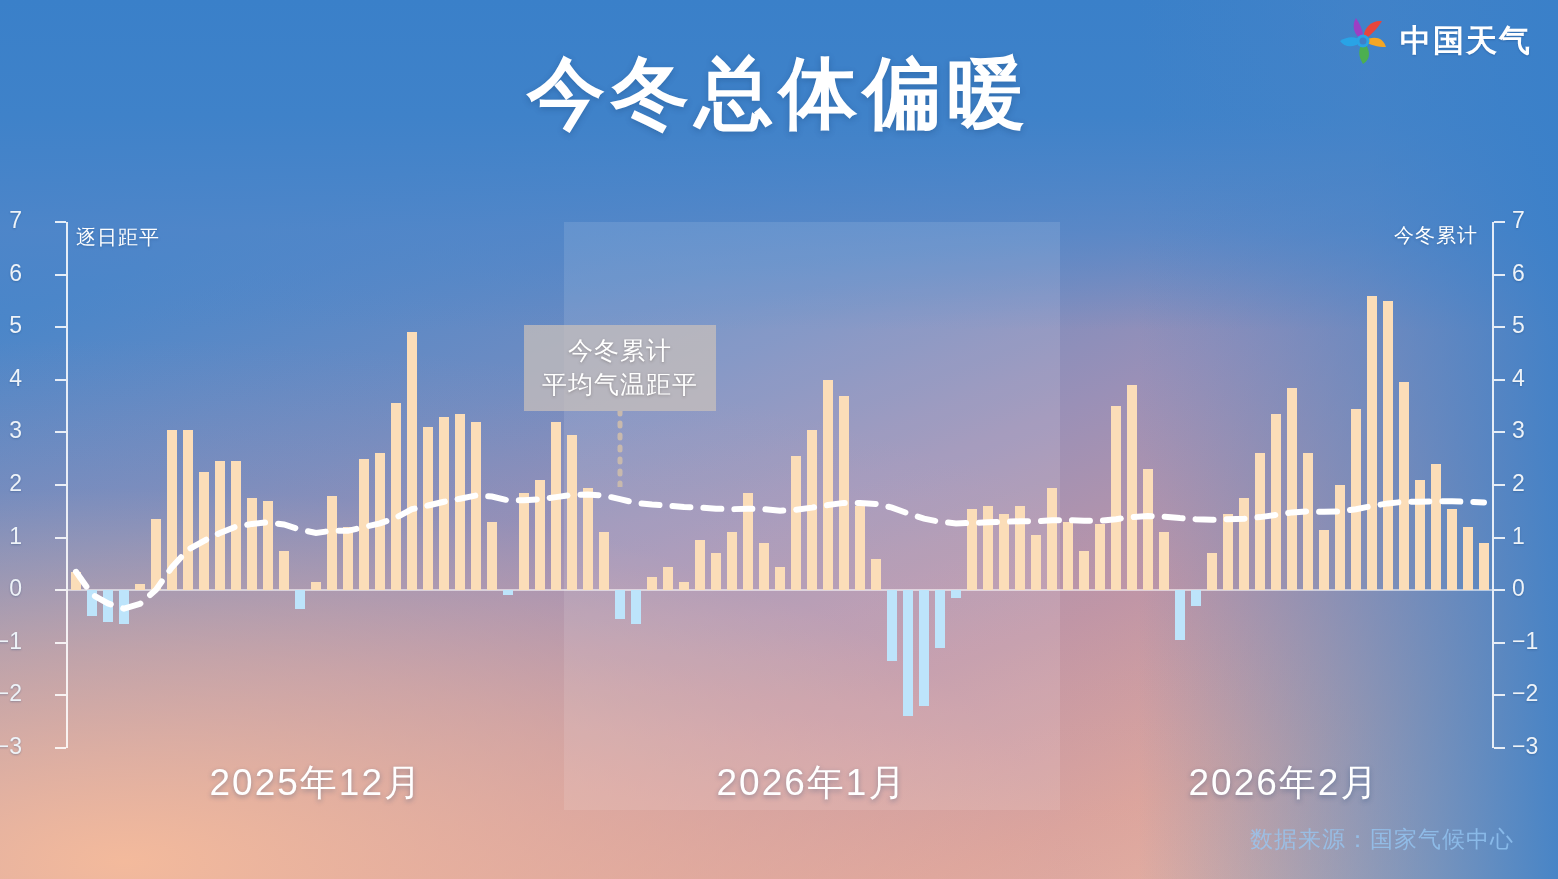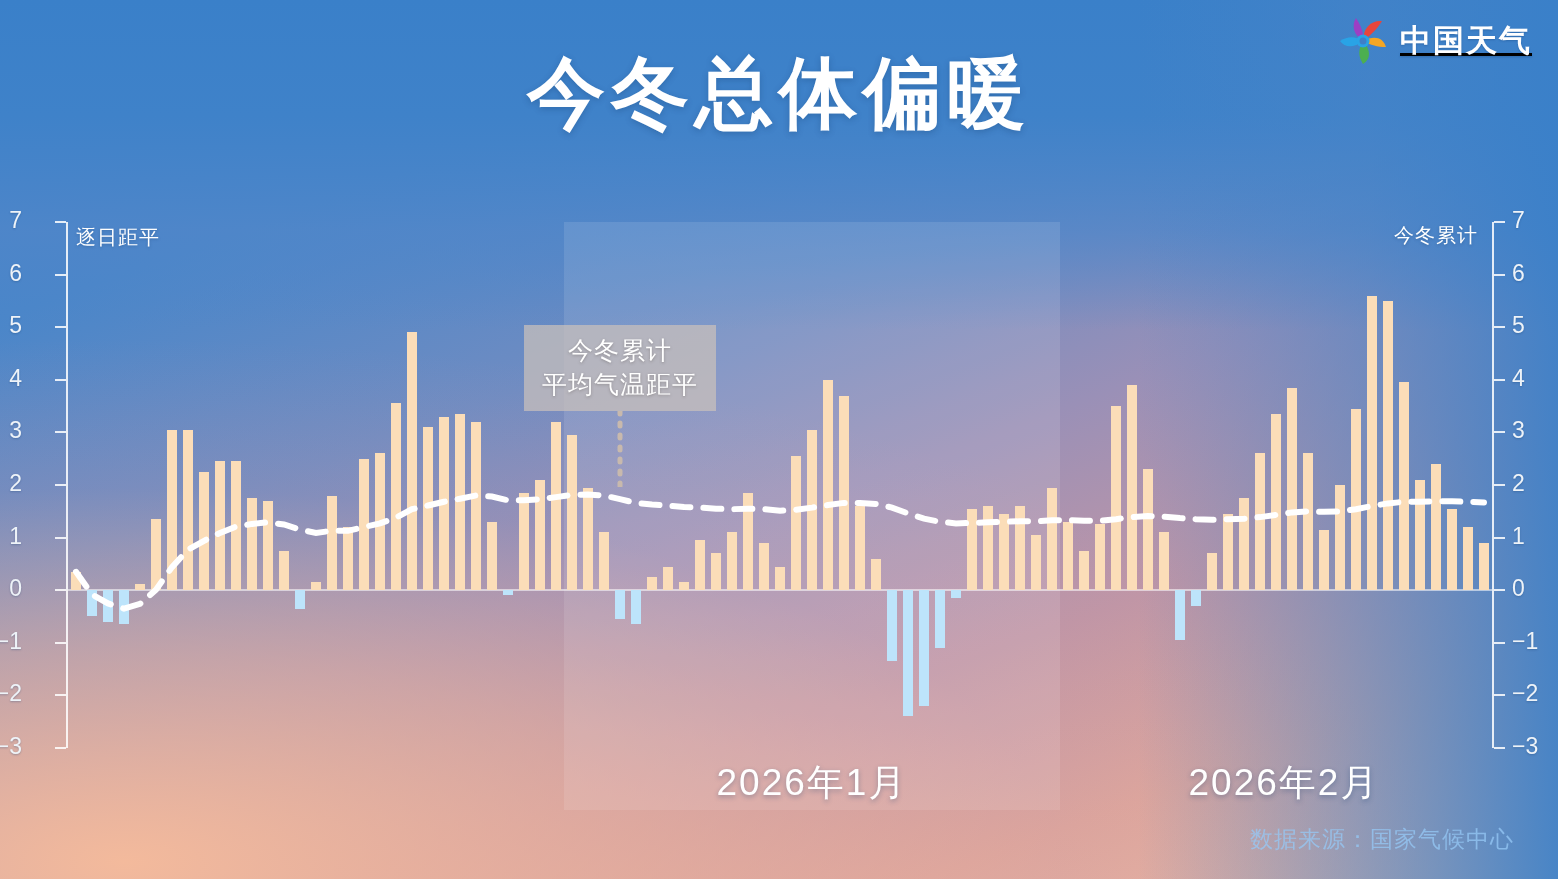--- a/index.html
+++ b/index.html
@@ -27,21 +27,21 @@
     position:absolute; left:0; top:0; right:0; height:330px;
     background:linear-gradient(180deg,#3a80c9 0%, #3f82c9 35%, rgba(80,134,201,.75) 70%, rgba(120,140,196,0) 100%);
   }
   .bg-right {
     position:absolute; right:0; top:0; width:420px; height:879px;
     background:linear-gradient(270deg, rgba(58,128,201,.92) 0%, rgba(70,132,200,.55) 45%, rgba(110,140,196,0) 100%);
   }
   
   .logo {
     position:absolute; right:26px; top:16px;
-    display:flex; align-items:center; gap:12px;text-decoration:underline;
+    display:flex; align-items:center; gap:12px;
   }
   .logo-mark { width:50px; height:50px; display:block; }
   .logo-text {
     color:#ffffff; font-size:31px; font-weight:bold; letter-spacing:2px;
     text-shadow:0 1px 2px rgba(0,40,90,.25);
   }
   .title {
     position:absolute; left:0; right:0; top:42px;
     text-align:center;
     color:#ffffff;
@@ -287,15 +287,16 @@
     <div class="tickmark" style="left: 1494px; top: 641.8px;"></div>
     <div class="ytick" style="top: 627.8px; left: 1512px; width: 30px; text-align: left;">−1</div>
     <div class="tickmark" style="left: 55px; top: 694.4px;"></div>
     <div class="ytick" style="top: 680.4px; left: -8px; width: 30px; text-align: right;">−2</div>
     <div class="tickmark" style="left: 1494px; top: 694.4px;"></div>
     <div class="ytick" style="top: 680.4px; left: 1512px; width: 30px; text-align: left;">−2</div>
     <div class="tickmark" style="left: 55px; top: 747px;"></div>
     <div class="ytick" style="top: 733px; left: -8px; width: 30px; text-align: right;">−3</div>
     <div class="tickmark" style="left: 1494px; top: 747px;"></div>
     <div class="ytick" style="top: 733px; left: 1512px; width: 30px; text-align: left;">−3</div>
+    <div class="month-name" style="top: 758px; left: 209.5px;">2025年12月</div>
     <div class="month-name" style="top: 758px; left: 716.5px;">2026年1月</div>
     <div class="month-name" style="top: 758px; left: 1188.5px;">2026年2月</div>
   </div>
 
 </body></html>

